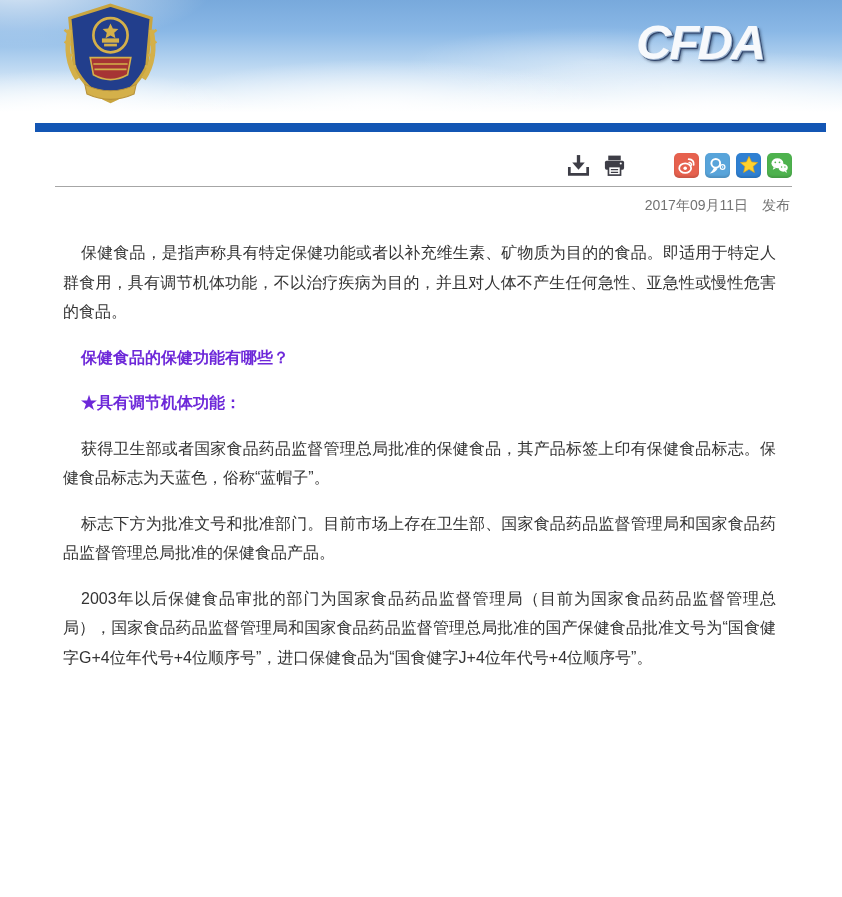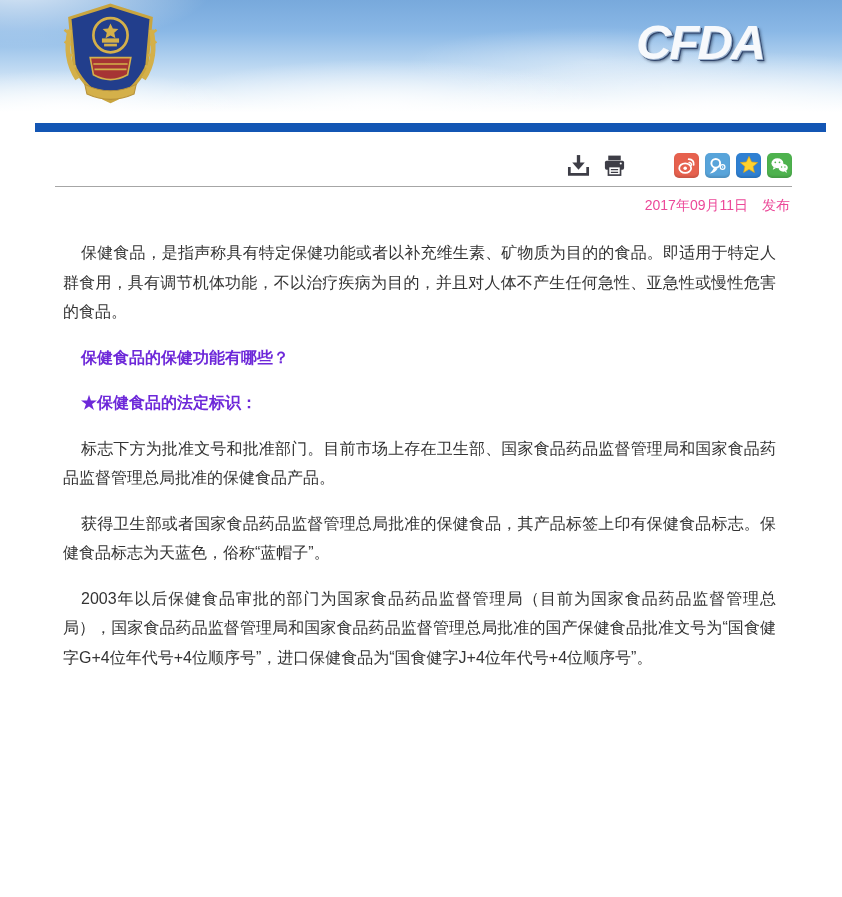--- a/index.html
+++ b/index.html
@@ -63,21 +63,21 @@
     width:25px; height:25px; border-radius:5px; margin-left:6px;
     display:flex; align-items:center; justify-content:center; cursor:pointer;
     box-shadow:inset 0 -2px 2px rgba(0,0,0,.12);
   }
   .social.weibo  { background:#e6614e; }
   .social.tqq    { background:#58a4da; }
   .social.qzone  { background:#2f80d2; }
   .social.wechat { background:#4eb24e; }
 
   .rule{ border:none; border-top:1px solid #a6a6a6; margin:7px 0 0 8px; }
-  .pub-date{ text-align:right; color:#ec4899; font-size:14px; margin-top:10px; padding-right:2px; }
+  .pub-date{ text-align:right; color:#737373; font-size:14px; margin-top:10px; padding-right:2px; }
 
   .body-text{
     margin-top:23px; font-size:16px; line-height:29.5px; color:#333;
     text-align:justify;
   }
   .body-text p{ margin:16px; text-indent:18px; }
   .body-text p.head{ font-weight:bold; color:#6d28d9; }
 </style>
 </head>
 <body>
@@ -166,19 +166,19 @@
     </span>
   </div>
 
   <hr class="rule">
 
   <div class="pub-date">2017年09月11日　发布</div>
 
   <article class="body-text">
     <p>保健食品，是指声称具有特定保健功能或者以补充维生素、矿物质为目的的食品。即适用于特定人群食用，具有调节机体功能，不以治疗疾病为目的，并且对人体不产生任何急性、亚急性或慢性危害的食品。</p>
     <p class="head">保健食品的保健功能有哪些？</p>
-    <p class="head">★保健食品的法定标识：</p>
+    <p class="head">★具有调节机体功能：</p>
+    <p>获得卫生部或者国家食品药品监督管理总局批准的保健食品，其产品标签上印有保健食品标志。保健食品标志为天蓝色，俗称“蓝帽子”。</p>
     <p>标志下方为批准文号和批准部门。目前市场上存在卫生部、国家食品药品监督管理局和国家食品药品监督管理总局批准的保健食品产品。</p>
-    <p>获得卫生部或者国家食品药品监督管理总局批准的保健食品，其产品标签上印有保健食品标志。保健食品标志为天蓝色，俗称“蓝帽子”。</p>
     <p>2003年以后保健食品审批的部门为国家食品药品监督管理局（目前为国家食品药品监督管理总局），国家食品药品监督管理局和国家食品药品监督管理总局批准的国产保健食品批准文号为“国食健字G+4位年代号+4位顺序号”，进口保健食品为“国食健字J+4位年代号+4位顺序号”。</p>
 
   </article>
 </main>
 
 </body></html>

